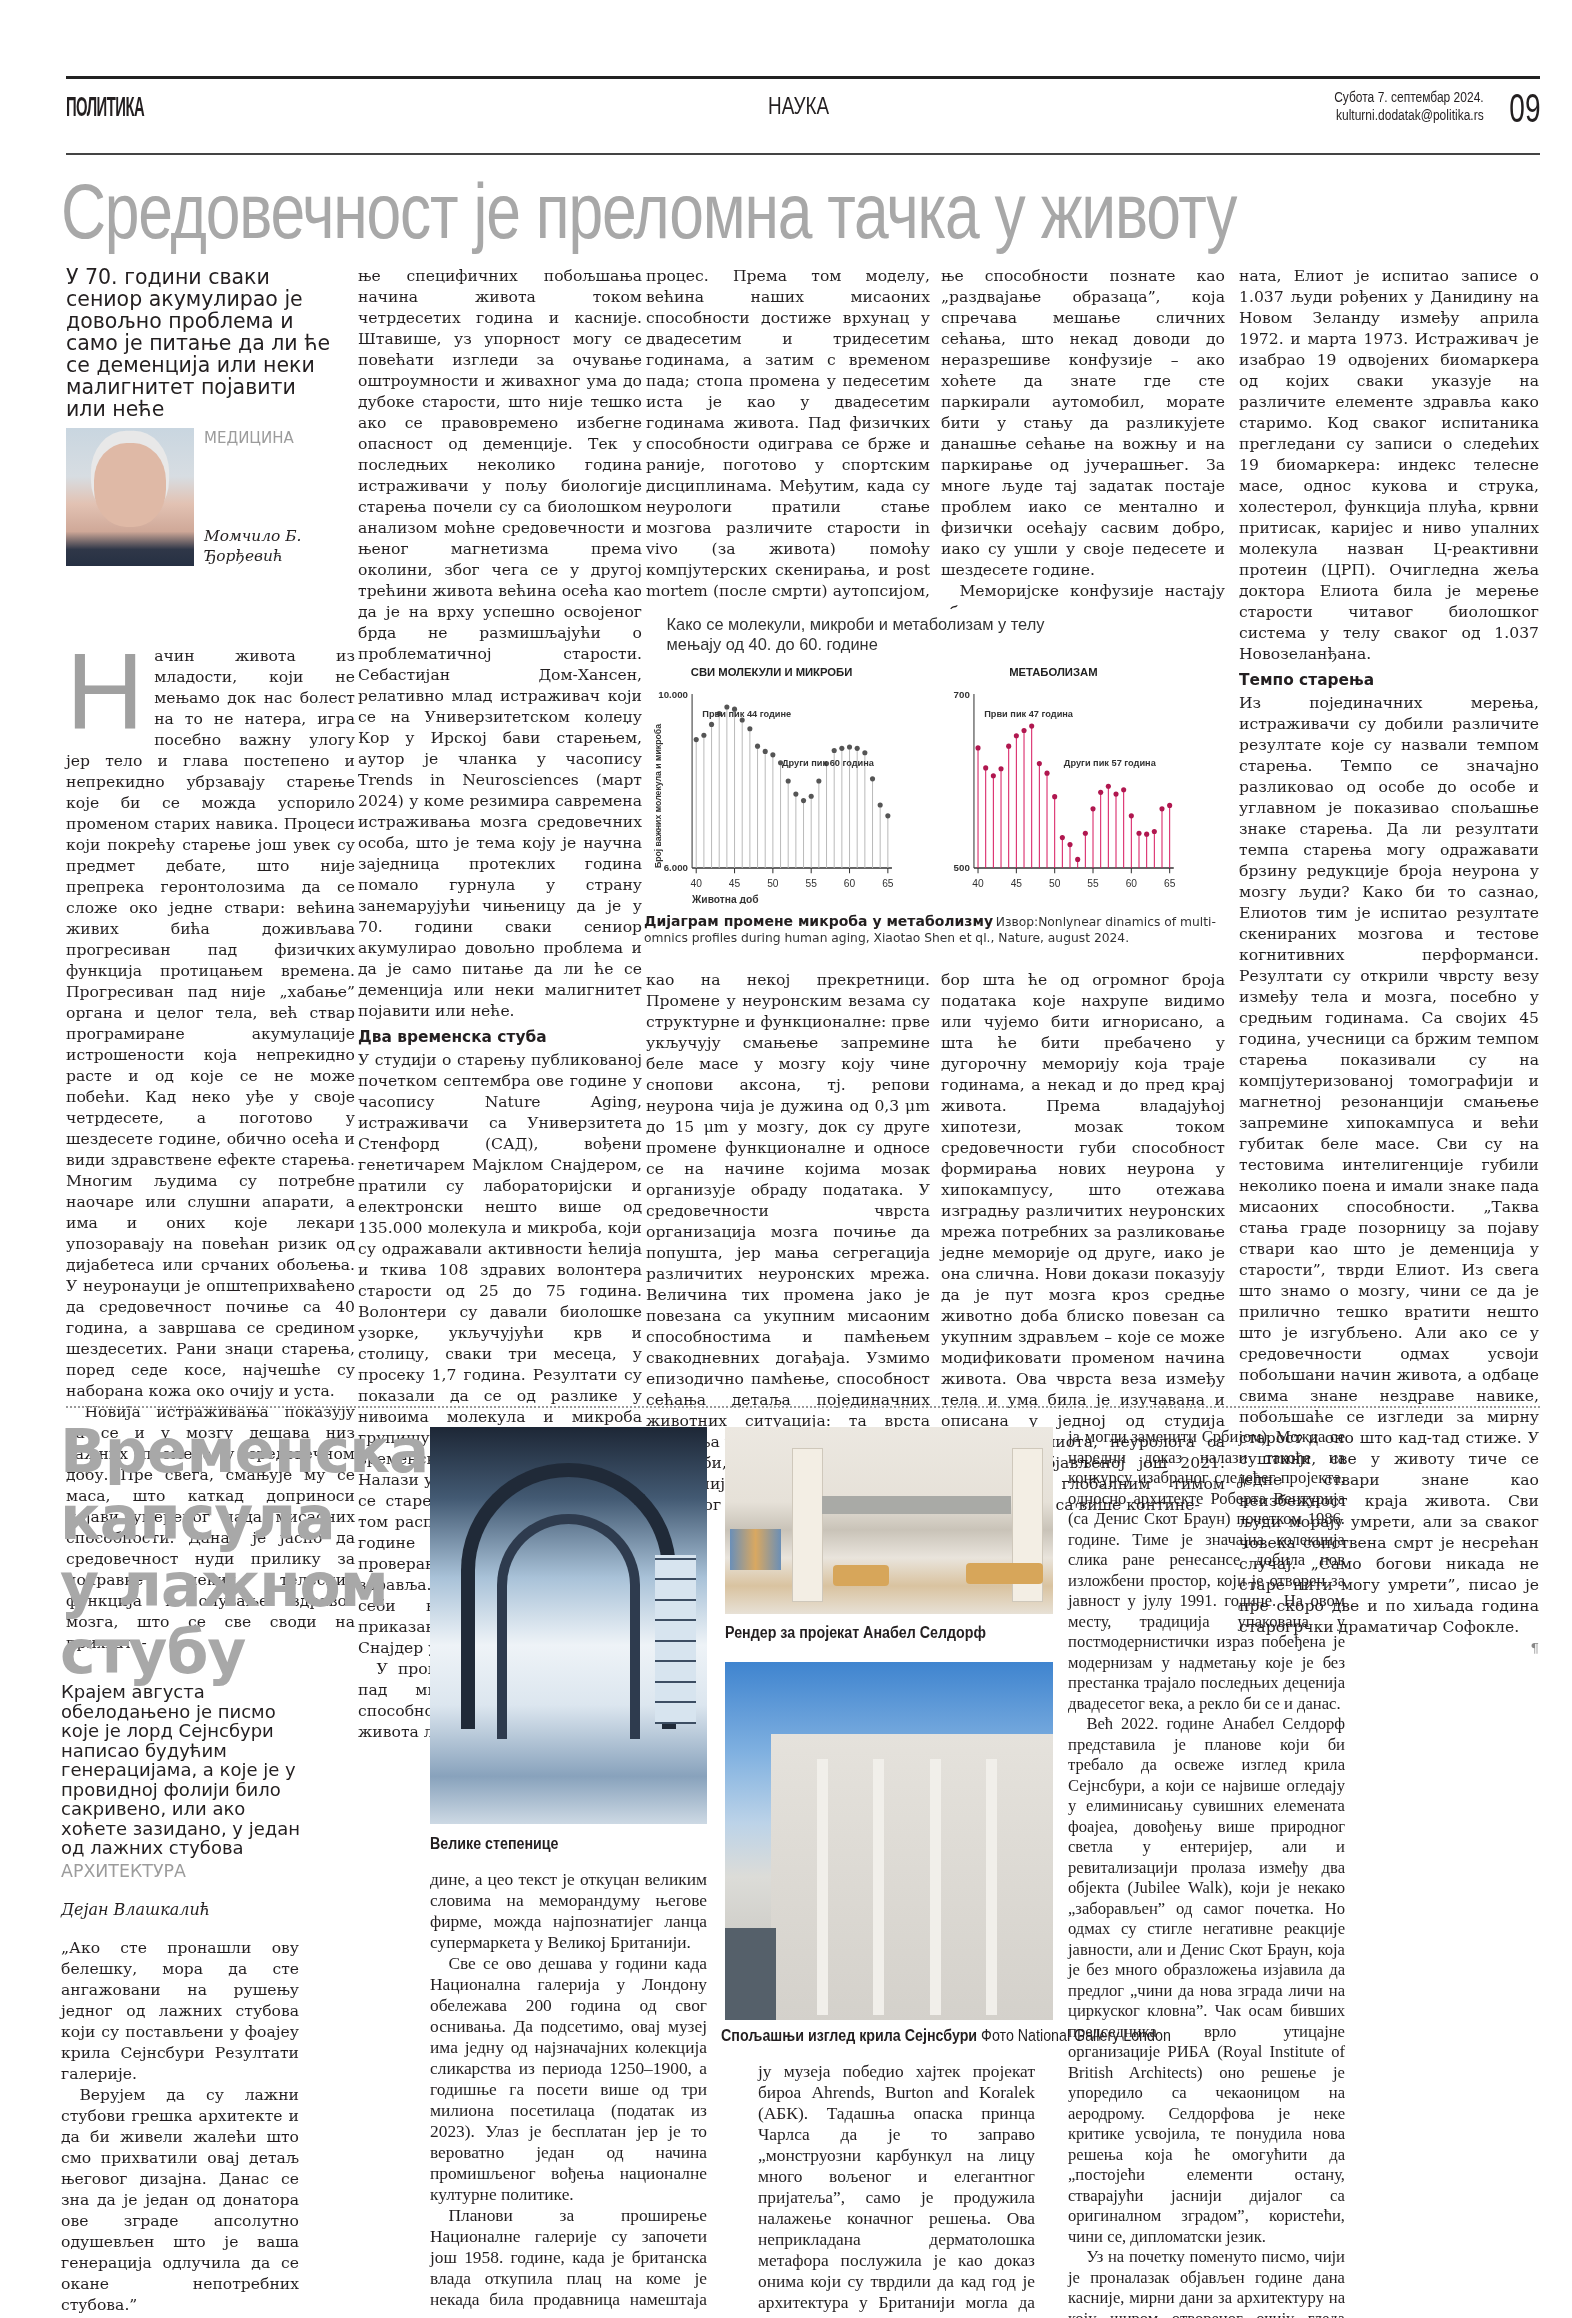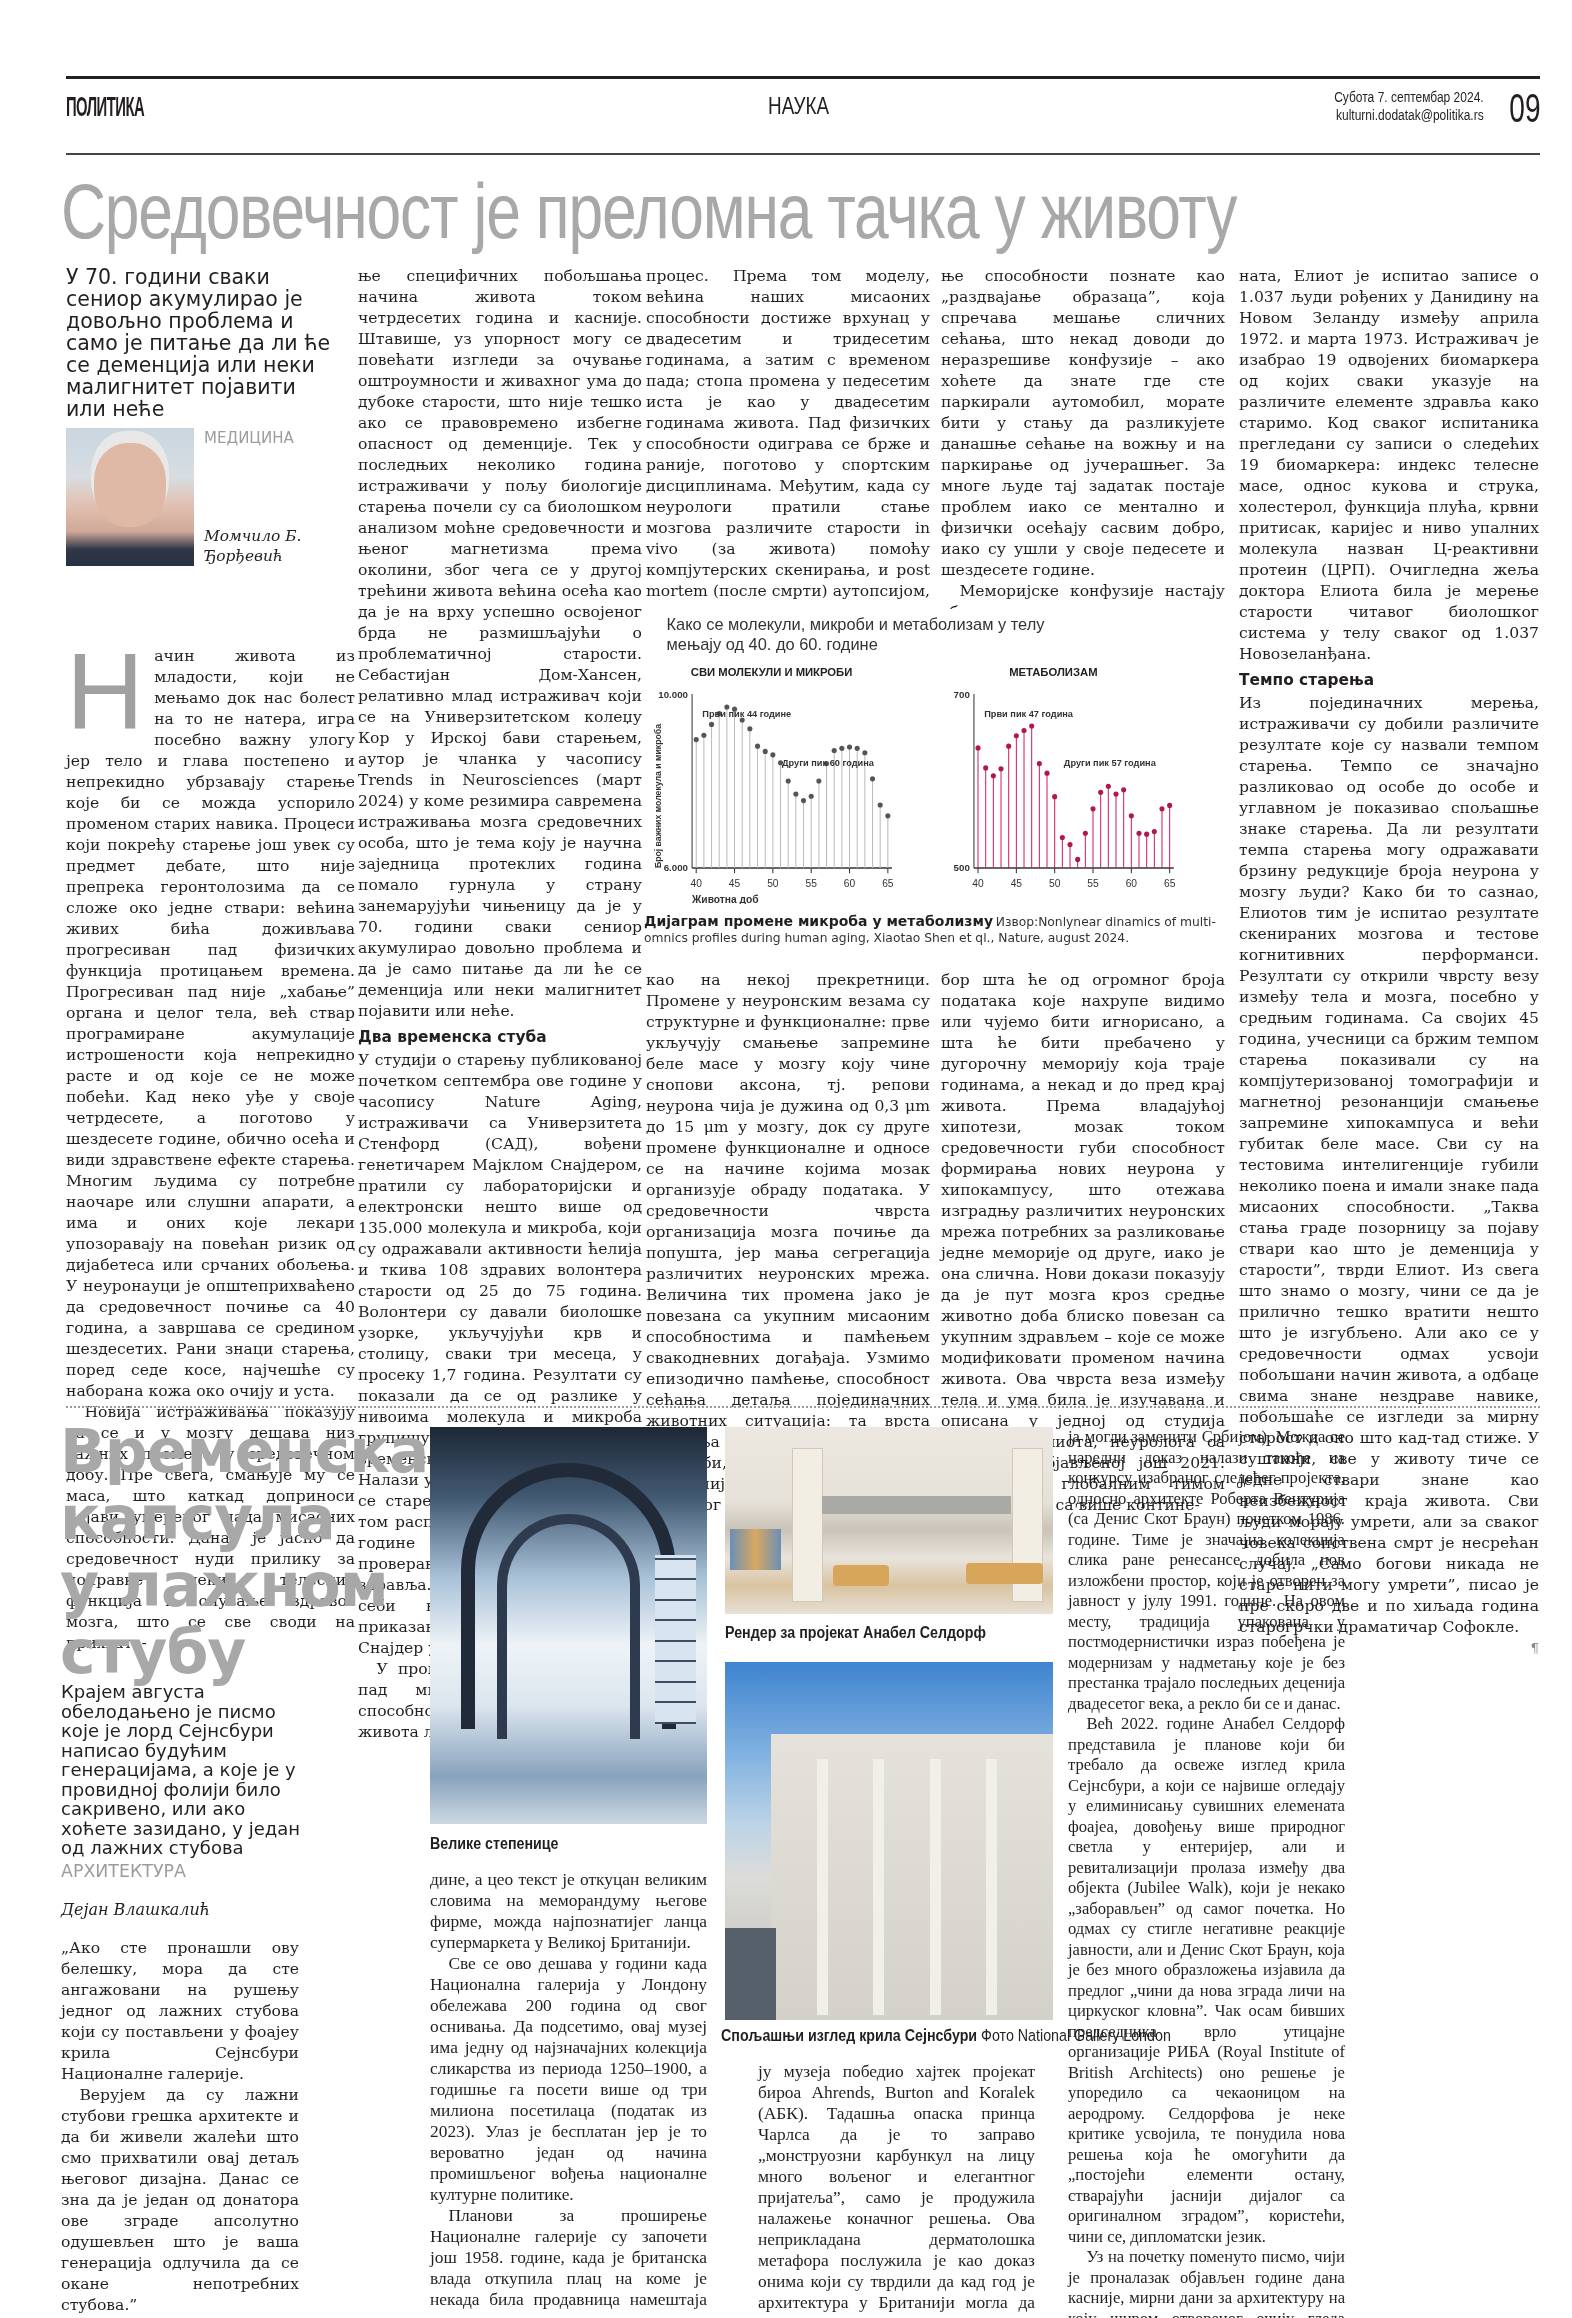--- a/index.html
+++ b/index.html
@@ -258,21 +258,21 @@
   <div>Временска</div>
   <div>капсула</div>
   <div>у лажном</div>
   <div>стубу</div>
 </div>
 <div class="abs deck" style="left:61px;top:1682px;width:246px;font-size:18px;line-height:19.5px">Крајем августа обелодањено је писмо које је лорд Сејнсбури написао будућим генерацијама, а које је у провидној фолији било сакривено, или ако хоћете зазидано, у један од лажних стубова</div>
 <div class="abs kicker" style="left:61px;top:1861px;font-size:17.4px">АРХИТЕКТУРА</div>
 <div class="abs byline" style="left:61px;top:1900px;font-size:16px">Дејан Влашкалић</div>
 
 <div class="col" style="left:61px;top:1938px;width:238px">
-  <p class="noind">„Ако сте пронашли ову белешку, мора да сте ангажовани на рушењу једног од лажних стубова који су постављени у фоајеу крила Сејнсбури Националне галерије.</p>
+  <p class="noind">„Ако сте пронашли ову белешку, мора да сте ангажовани на рушењу једног од лажних стубова који су постављени у фоајеу крила Сејнсбури Резултати галерије.</p>
   <p>Верујем да су лажни стубови грешка архитекте и да би живели жалећи што смо прихватили овај детаљ његовог дизајна. Данас се зна да је један од донатора ове зграде апсолутно одушевљен што је ваша генерација одлучила да се окане непотребних стубова.”</p>
   <p>Крајем августа обелодањено је писмо које је лорд Сејнсбури написао будућим генерацијама, а које је у провидној фолији било сакривено, или ако хоћете зазидано, у један од поменутих лажних стубова. Датумовано је 26. јула 1990. го-</p>
 </div>
 
 <div class="photo" style="left:430px;top:1427px;width:277px;height:397px;background:linear-gradient(180deg,#1d2736 0%,#435a73 18%,#a9c2d8 38%,#eef3f7 55%,#dce6ef 70%,#88a2bc 88%,#cdd9e4 100%)">
   <div style="position:absolute;left:31px;top:36px;width:215px;height:266px;border:14.3px solid #202a38;border-bottom:none;border-radius:108px 108px 0 0"></div>
   <div style="position:absolute;left:67px;top:87px;width:143px;height:225px;border:10.2px solid #2e3b4e;border-bottom:none;border-radius:72px 72px 0 0"></div>
   <div style="position:absolute;left:225px;top:128px;width:41px;height:169px;background:repeating-linear-gradient(0deg,#3d4e63 0 2px,#d7e4ef 2px 20.5px)"></div>
 </div>
 <div class="abs cap2" style="left:430px;top:1833px">Велике степенице</div>

